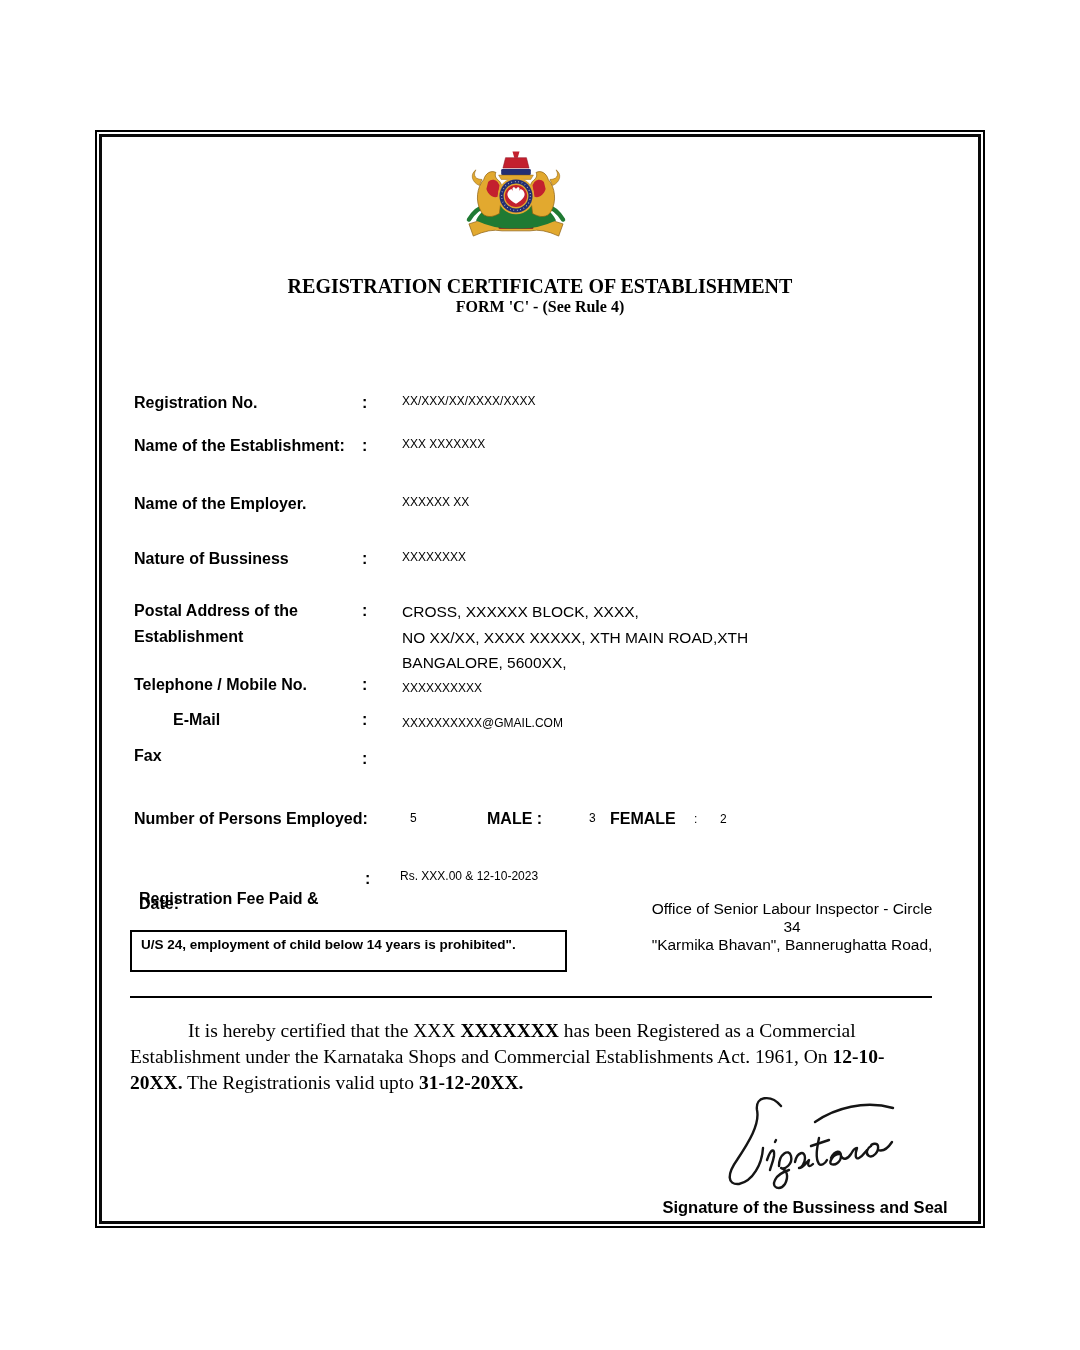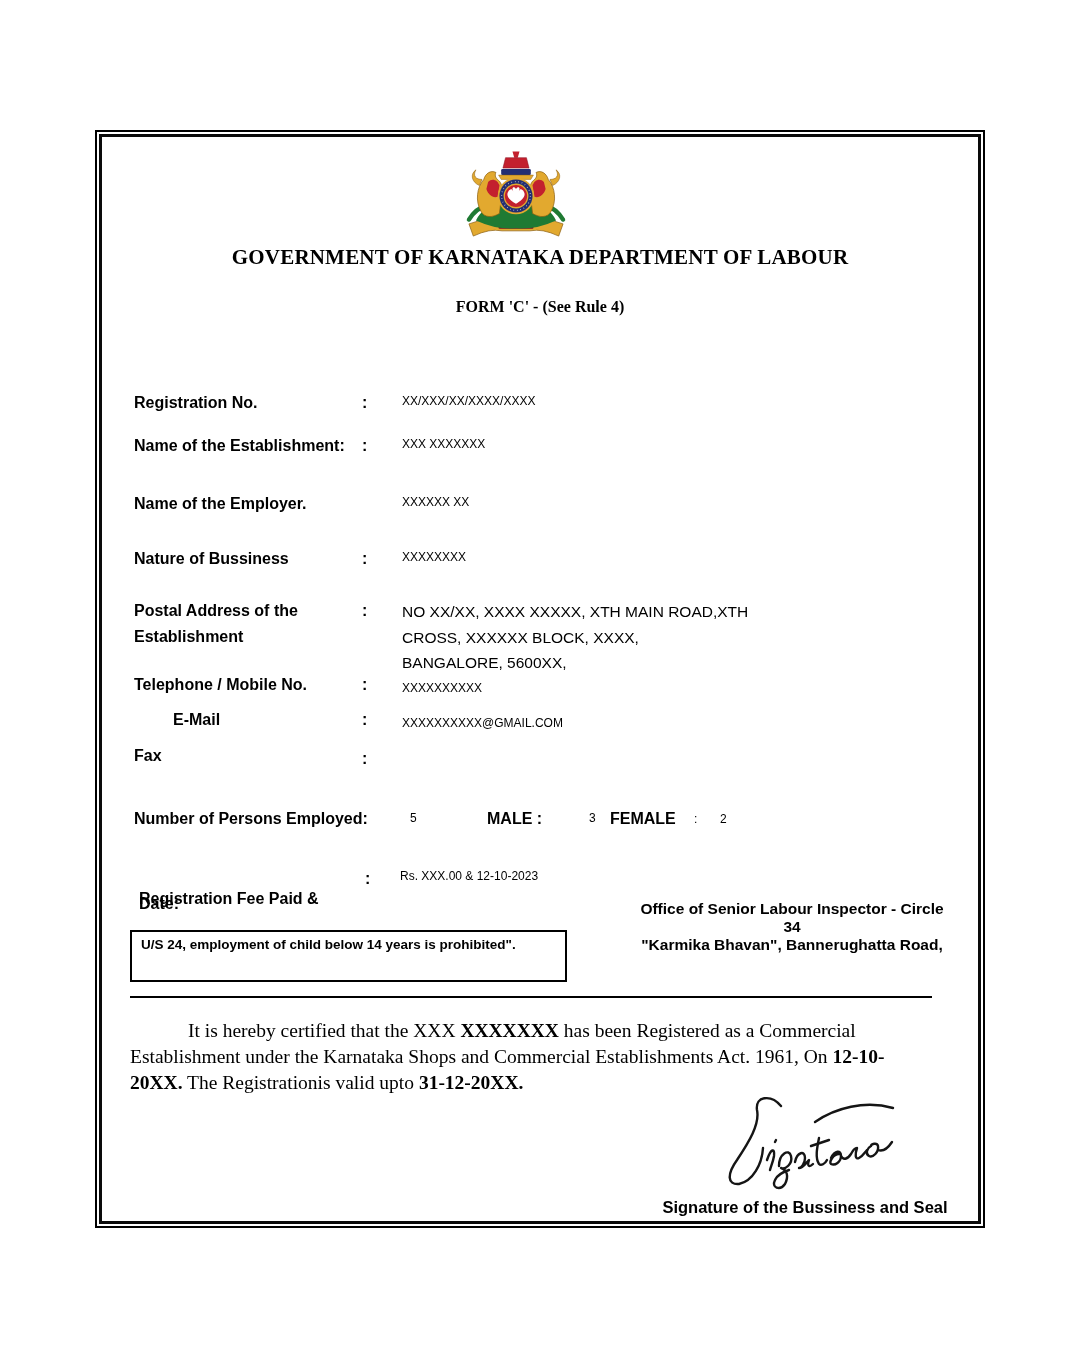--- a/index.html
+++ b/index.html
@@ -25,26 +25,26 @@
   .serif { font-family: "Liberation Serif", serif; }
   .h1 { font-size: 21px; font-weight: bold; letter-spacing: 0.2px; }
   .h2 { font-size: 20px; font-weight: bold; }
   .h3 { font-size: 16px; font-weight: bold; }
   .flabel { font-size: 16px; font-weight: bold; white-space: nowrap; }
   .fcolon { font-size: 16px; font-weight: bold; }
   .fvalue { font-size: 12px; white-space: nowrap; }
   .addr-lines { font-size: 15.5px; line-height: 25.5px; white-space: nowrap; }
   .notice-box {
     border: 2px solid #000;
-    width: 437px; height: 52px;
+    width: 437px; height: 42px;
     padding: 5px 9px;
     font-size: 13.5px; font-weight: bold;
     white-space: nowrap;
   }
-  .office { font-size: 15.5px; font-weight: bold; line-height: 18px; text-align: center; }
+  .office { font-size: 15.5px; font-weight: normal; line-height: 18px; text-align: center; }
   .divider { background: #000; height: 2px; }
   .cert-para {
     font-family: "Liberation Serif", serif;
     font-size: 19.5px; line-height: 26px;
     text-indent: 58px;
     width: 802px;
     text-align: left;
   }
   .cert-para .b { font-weight: bold; }
   .sig-caption { font-size: 16.5px; font-weight: bold; text-align: center; }
@@ -85,21 +85,21 @@
     <circle cx="70" cy="52" r="21" fill="#E2A92F"></circle>
     <circle cx="70" cy="52" r="19" fill="#232E72"></circle>
     <circle cx="70" cy="52" r="16.5" fill="none" stroke="#ffffff" stroke-width="1.3" stroke-dasharray="0.6 3.4"></circle>
     <circle cx="70" cy="52" r="13.5" fill="#C3202E" stroke="#E2A92F" stroke-width="1.5"></circle>
 
     <path d="M70,61 C63,57 58,52 61,47 C62,44 66,44 67,47 C64,42 68,40 70,44 C72,40 76,42 73,47 C74,44 78,44 79,47 C82,52 77,57 70,61 Z" fill="#ffffff"></path>
     <circle cx="64.5" cy="45.5" r="1.3" fill="#ffffff"></circle>
     <circle cx="75.5" cy="45.5" r="1.3" fill="#ffffff"></circle>
   </svg>
 
-  <div class="abs serif h1 center" style="left:0; top:113px; width:100%;">GOVERNMENT OF KARNATAKA DEPARTMENT OF LABOUR</div>
+  <div class="abs serif h2 center" style="left:0; top:143px; width:100%;">REGISTRATION CERTIFICATE OF ESTABLISHMENT</div>
   <div class="abs serif h3 center" style="left:0; top:166px; width:100%;">FORM 'C' - (See Rule 4)</div>
 
   <div class="abs flabel" style="left:37px; top:262px;">Registration No.</div>
   <div class="abs fcolon" style="left:265px; top:262px;">:</div>
   <div class="abs fvalue" style="left:305px; top:262px;">XX/XXX/XX/XXXX/XXXX</div>
 
   <div class="abs flabel" style="left:37px; top:305px;">Name of the Establishment:</div>
   <div class="abs fcolon" style="left:265px; top:305px;">:</div>
   <div class="abs fvalue" style="left:305px; top:305px;">XXX XXXXXXX</div>
 
@@ -107,22 +107,22 @@
   <div class="abs fvalue" style="left:305px; top:363px;">XXXXXX XX</div>
 
   <div class="abs flabel" style="left:37px; top:418px;">Nature of Bussiness</div>
   <div class="abs fcolon" style="left:265px; top:418px;">:</div>
   <div class="abs fvalue" style="left:305px; top:418px;">XXXXXXXX</div>
 
   <div class="abs flabel" style="left:37px; top:470px;">Postal Address of the</div>
   <div class="abs flabel" style="left:37px; top:496px;">Establishment</div>
   <div class="abs fcolon" style="left:265px; top:470px;">:</div>
   <div class="abs addr-lines" style="left:305px; top:467px;">
+    <div>CROSS, XXXXXX BLOCK, XXXX,</div>
     <div>NO XX/XX, XXXX XXXXX, XTH MAIN ROAD,XTH</div>
-    <div>CROSS, XXXXXX BLOCK, XXXX,</div>
     <div>BANGALORE, 5600XX,</div>
   </div>
 
   <div class="abs flabel" style="left:37px; top:544px;">Telephone / Mobile No.</div>
   <div class="abs fcolon" style="left:265px; top:544px;">:</div>
   <div class="abs fvalue" style="left:305px; top:549px;">XXXXXXXXXX</div>
 
   <div class="abs flabel" style="left:37px; top:579px;margin-left:39px;">E-Mail</div>
   <div class="abs fcolon" style="left:265px; top:579px;">:</div>
   <div class="abs fvalue" style="left:305px; top:584px;">XXXXXXXXXX@GMAIL.COM</div>

